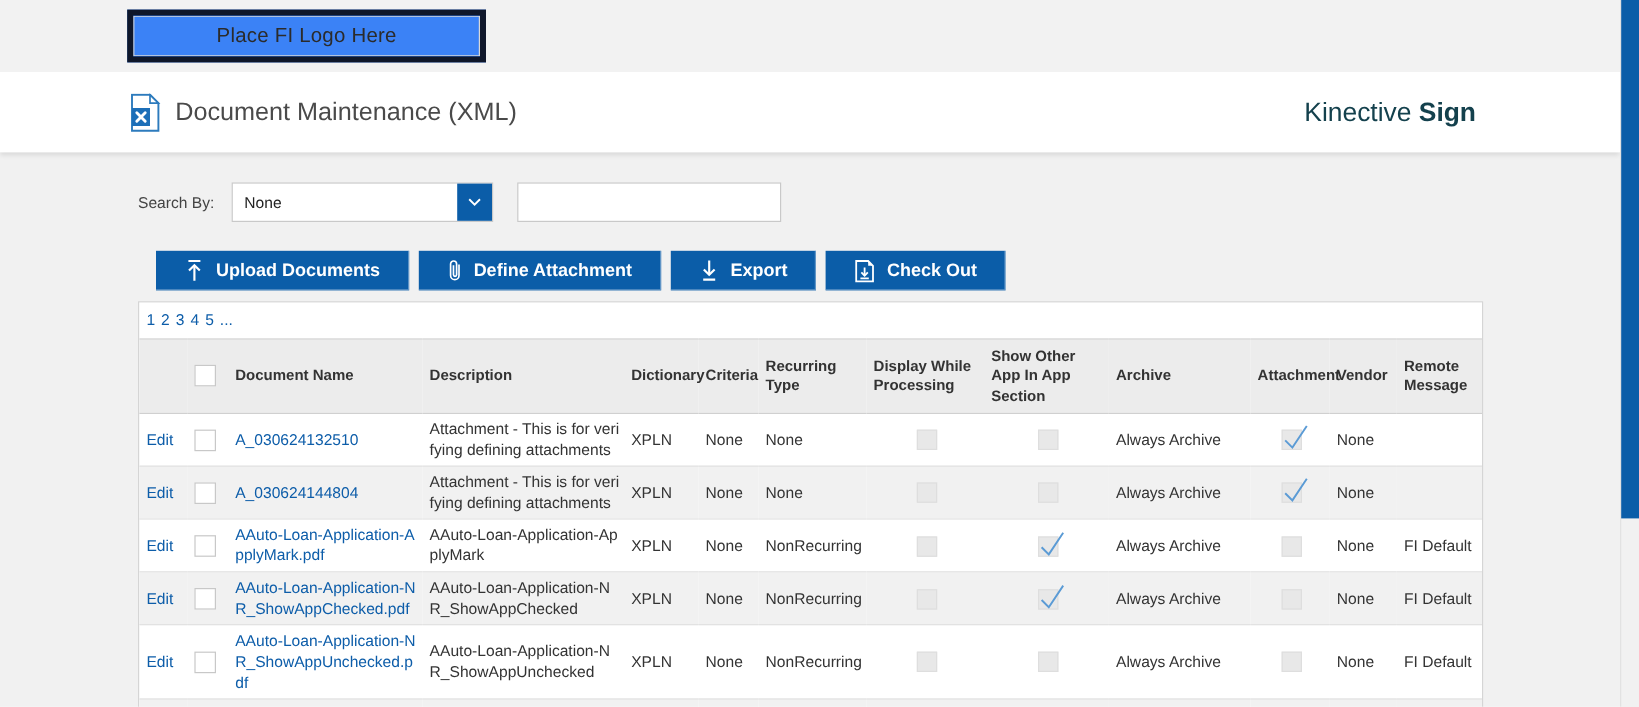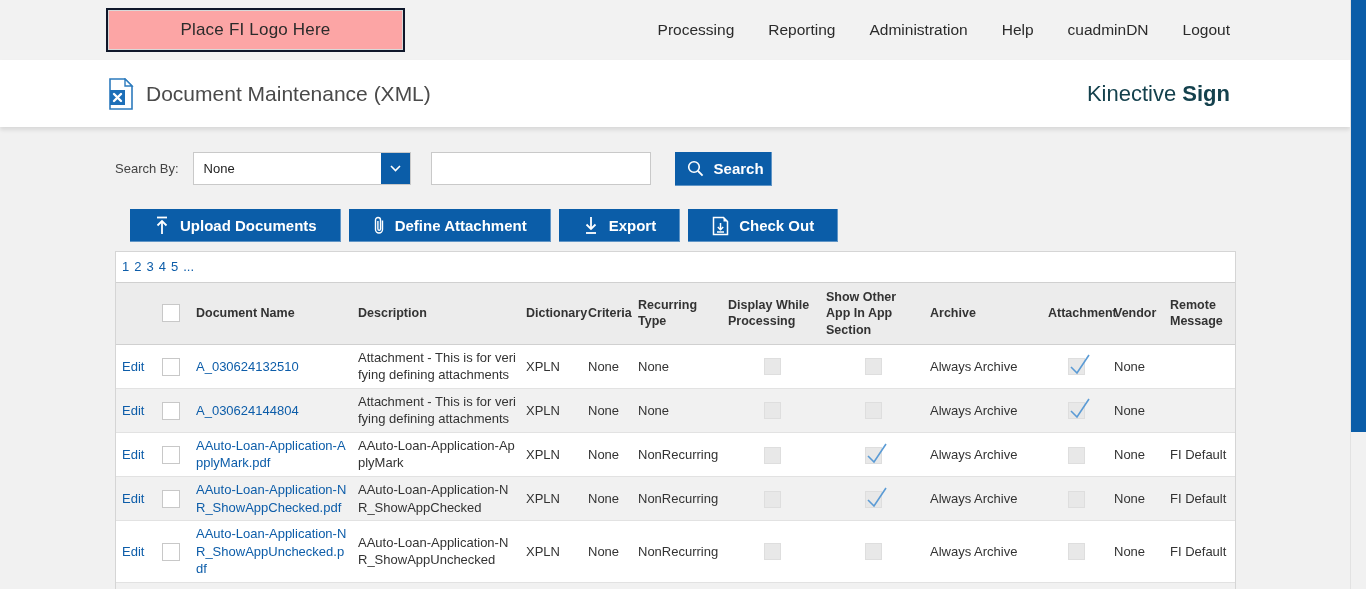--- a/index.html
+++ b/index.html
@@ -12,21 +12,21 @@
   }
   .page { position:absolute; left:0; top:0; width:1350px; height:589px; overflow:hidden; }
 
   
   .topbar {
     height: 60px; background: #f2f2f2;
     display: flex; align-items: center;
   }
   .logo-box {
     margin-left: 106px; width: 299px; height: 44px;
-    border: 2px solid #0f172a; background: #fca5a5;
+    border: 5px solid #0f172a; background: #3b82f6;
     box-shadow: inset 0 0 0 1px #d8d8d8;
     display: flex; align-items: center; justify-content: center;
     font-size: 17px; color: #2b2b2b; letter-spacing: .2px;
   }
   .nav { margin-left: auto; margin-right: 120px; display: flex; gap: 34px; }
   .nav span { font-size: 15.5px; color: #2b2b2b; cursor: pointer; white-space: nowrap; }
 
   
   .titleband {
     height: 67px; background: #ffffff;
@@ -110,28 +110,20 @@
   .scroll-thumb { position: absolute; top: 0; left: 0; width: 16px; height: 432px; background: #0b5da8; cursor: pointer; }
 </style>
 </head>
 <body>
 
 <div class="page">
 
   <div class="topbar">
     <div class="logo-box">
       <span>Place FI Logo Here</span>
-    </div>
-    <div class="nav">
-      <span>Processing</span>
-      <span>Reporting</span>
-      <span>Administration</span>
-      <span>Help</span>
-      <span>cuadminDN</span>
-      <span>Logout</span>
     </div>
   </div>
 
   <div class="titleband">
     <svg class="doc-icon" viewBox="0 0 26 32">
       <path d="M2 1 h15 l7 7 v23 h-22 z" fill="#ffffff" stroke="#2d7bbd" stroke-width="1.6"></path>
       <path d="M17 1 l7 7 h-7 z" fill="#ffffff" stroke="#2d7bbd" stroke-width="1.4"></path>
       <rect x="2" y="12" width="15" height="15" fill="#1d6fb8"></rect>
       <path d="M6 16 l7 7 M13 16 l-7 7" stroke="#ffffff" stroke-width="2.4" stroke-linecap="round"></path>
     </svg>
@@ -148,27 +140,20 @@
       <span class="search-label">Search By:</span>
       <div class="select-wrap">
         <span class="select-value">None</span>
         <span class="select-btn">
           <svg width="11" height="7" viewBox="0 0 11 7">
             <path d="M1 1 l4.5 4.5 L10 1" fill="none" stroke="#ffffff" stroke-width="1.6"></path>
           </svg>
         </span>
       </div>
       <input class="search-input" type="text" value="" style="">
-      <button class="btn search-btn">
-        <svg width="17" height="17" viewBox="0 0 17 17">
-          <circle cx="7" cy="7" r="5.3" fill="none" stroke="#ffffff" stroke-width="1.6"></circle>
-          <line x1="11" y1="11" x2="15.6" y2="15.6" stroke="#ffffff" stroke-width="1.8"></line>
-        </svg>
-        <span>Search</span>
-      </button>
     </div>
 
     <div class="toolbar">
       <button class="btn">
         <svg width="16" height="19" viewBox="0 0 16 19">
           <line x1="3" y1="1.5" x2="13" y2="1.5" stroke="#ffffff" stroke-width="1.8"></line>
           <line x1="8" y1="5" x2="8" y2="18" stroke="#ffffff" stroke-width="1.8"></line>
           <path d="M3.5 9.5 L8 5 l4.5 4.5" fill="none" stroke="#ffffff" stroke-width="1.8"></path>
         </svg>
         <span>Upload Documents</span>

